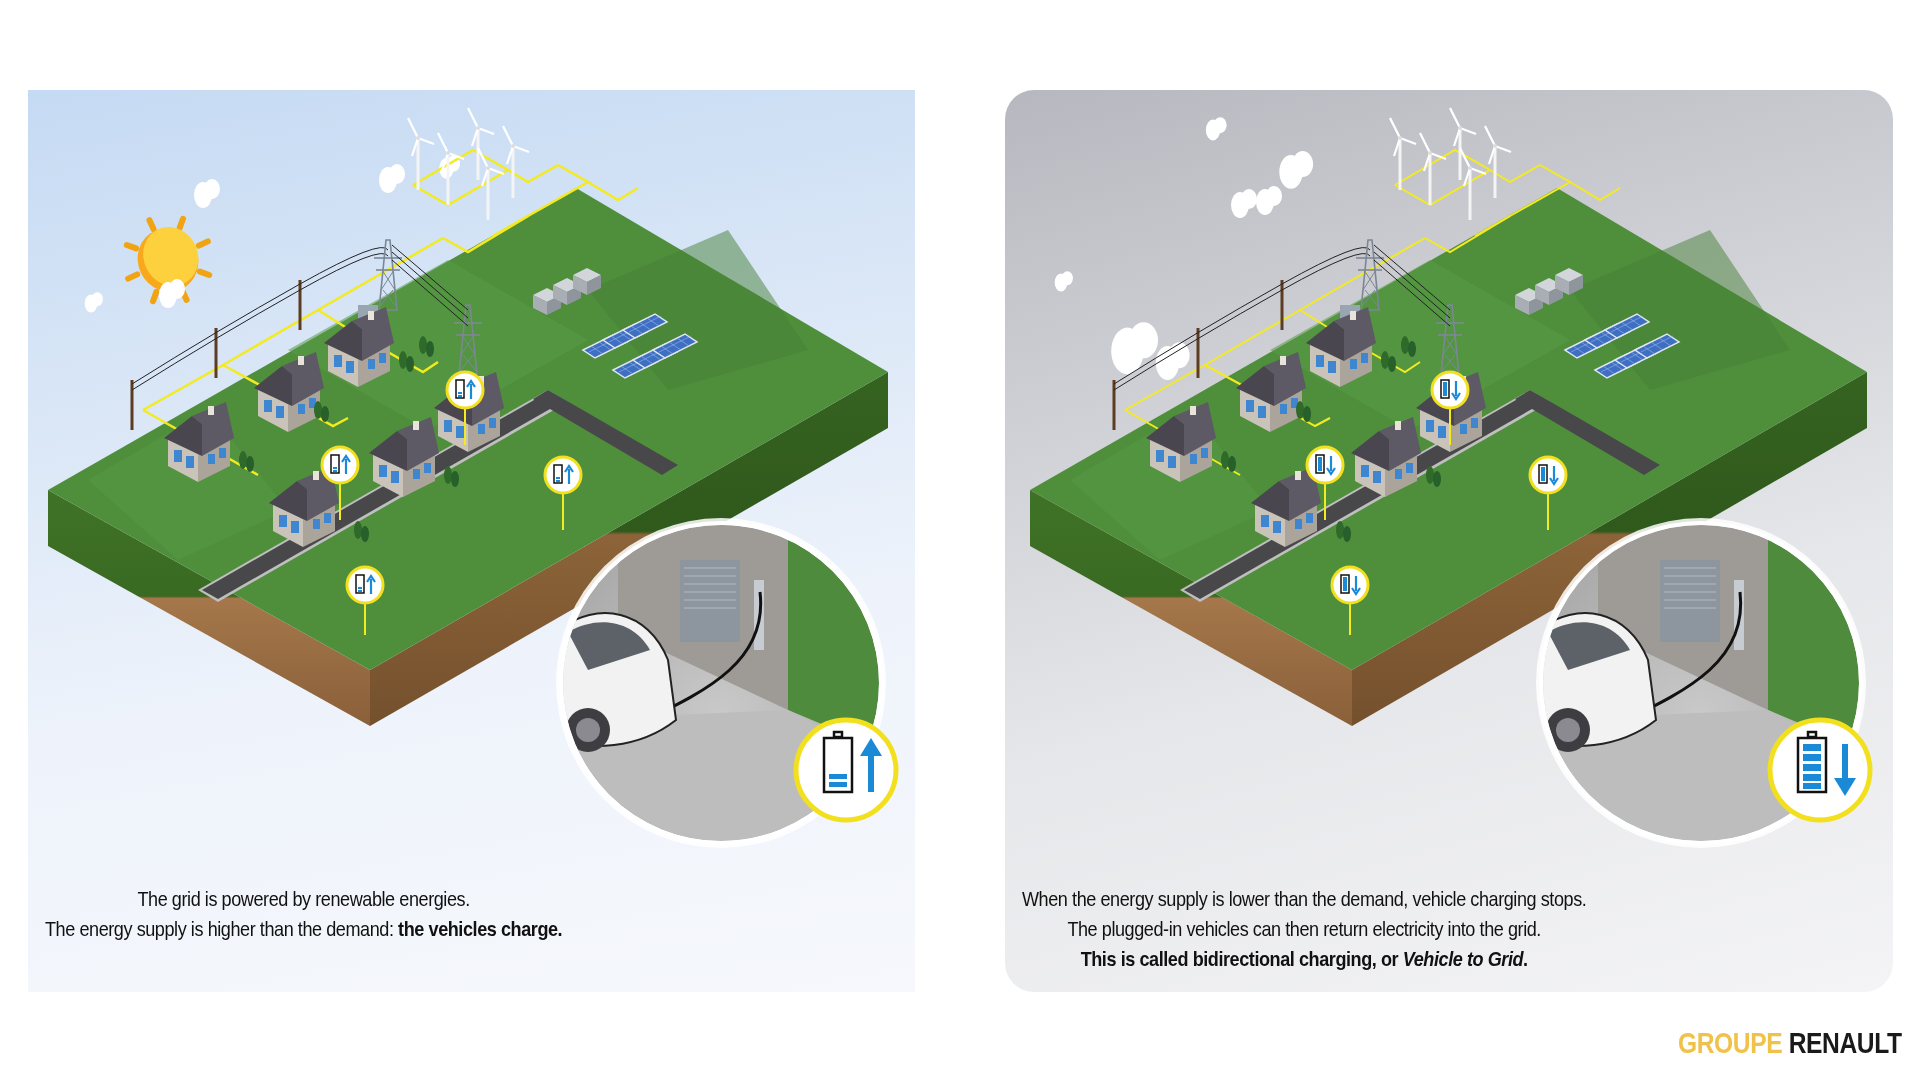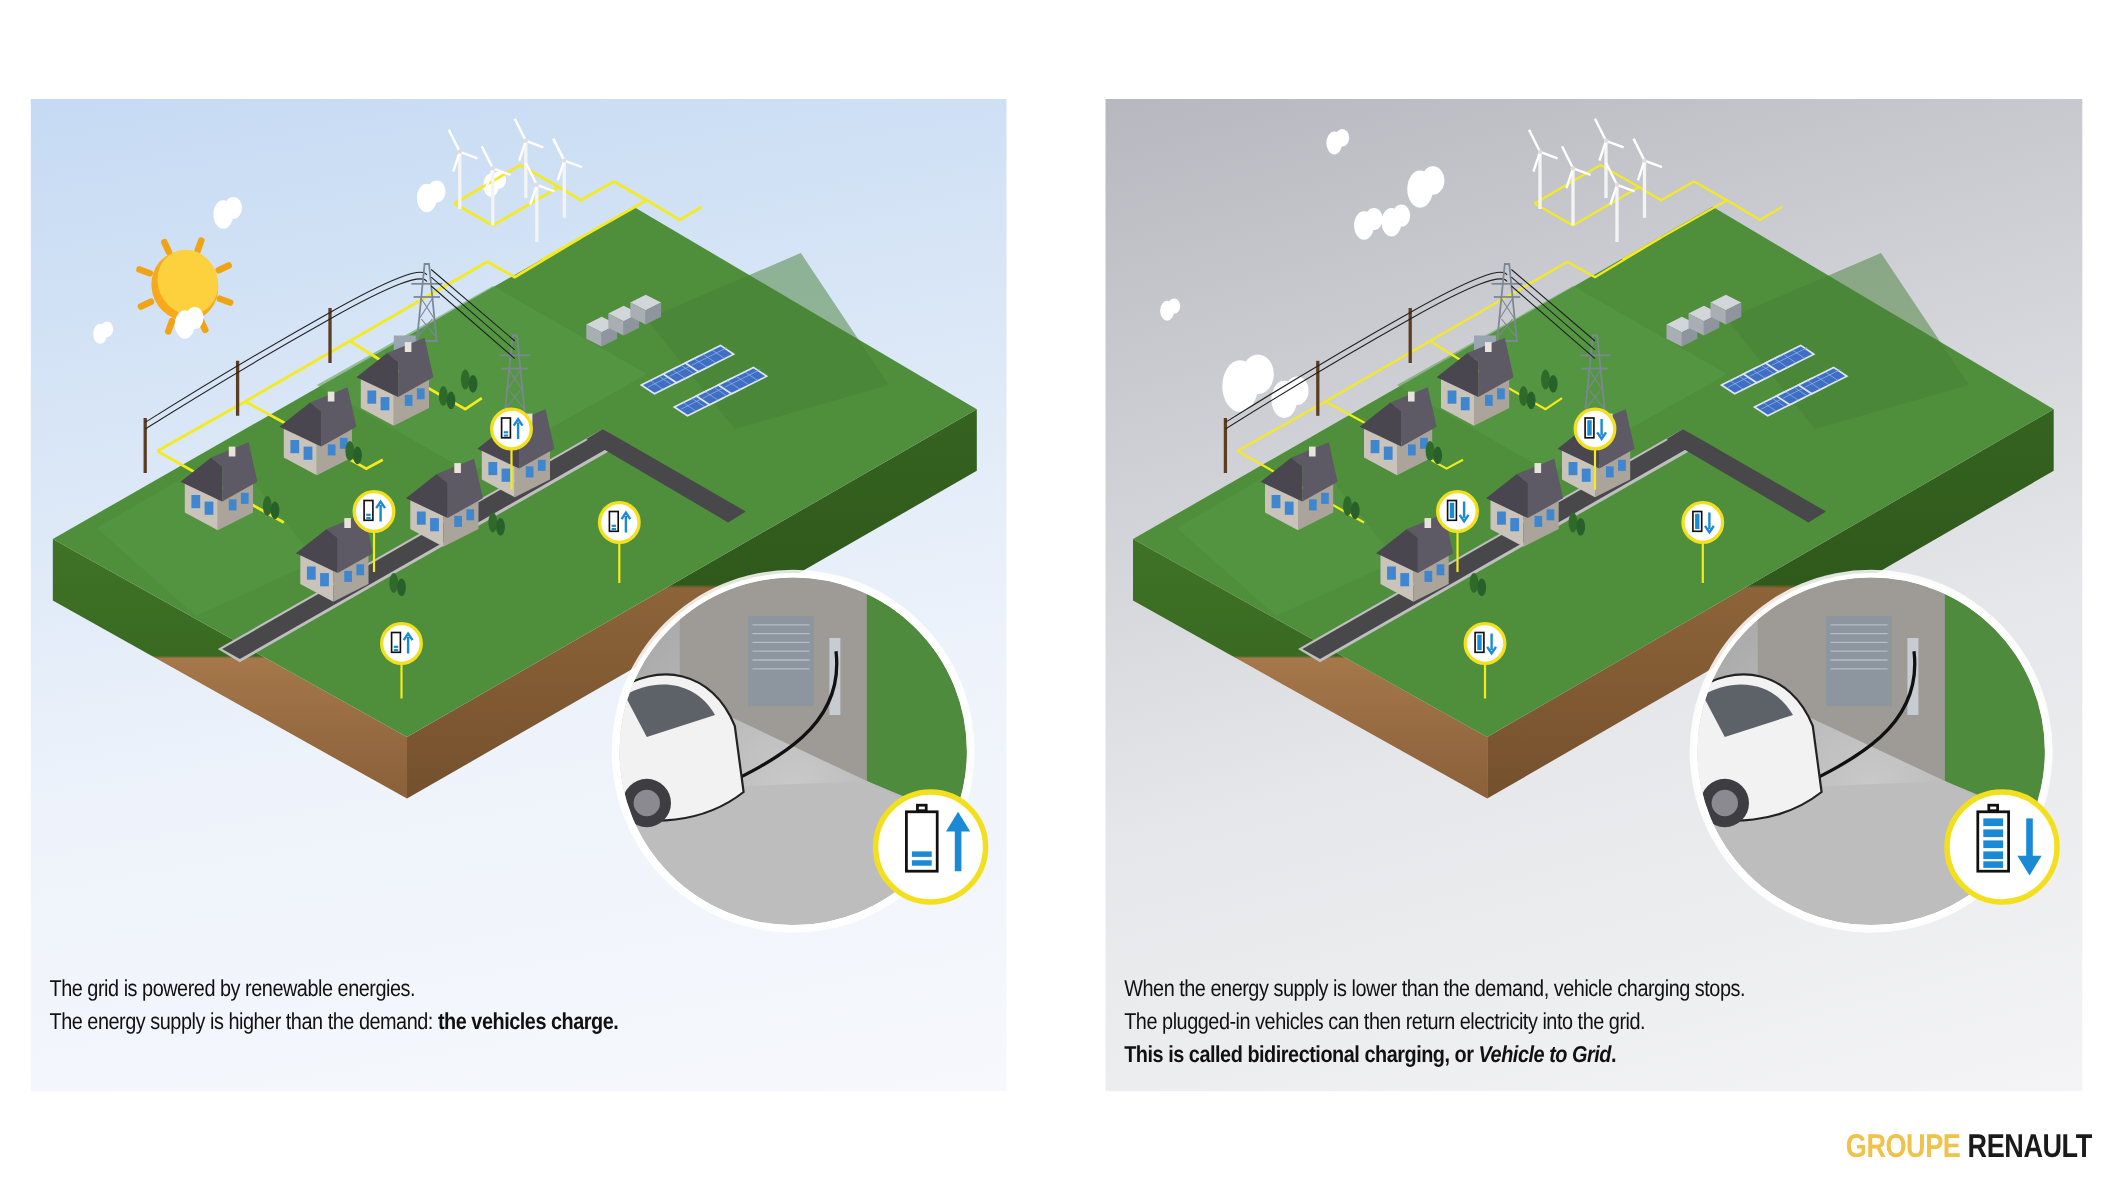--- a/index.html
+++ b/index.html
@@ -1,19 +1,19 @@
 <!DOCTYPE html>
 <html><head>
 <meta charset="utf-8">
 <style>
   html,body{margin:0;padding:0;}
   body{width:1920px;height:1080px;background:#ffffff;position:relative;overflow:hidden;font-family:"Liberation Sans",sans-serif;}
-  .panel{position:absolute;top:90px;height:902px;overflow:hidden;}
+  .panel{position:absolute;top:90px;height:902px;overflow:hidden;text-align:center;}
   .panel-left{left:28px;width:887px;background:linear-gradient(170deg,#c5daf3 0%,#dce8f7 35%,#eef3fb 62%,#f6f8fc 100%);}
-  .panel-right{left:1005px;width:888px;background:linear-gradient(165deg,#b7b8bf 0%,#cfd0d5 30%,#e6e7ea 60%,#f4f4f6 100%);}
+  .panel-right{left:1005px;width:888px;background:linear-gradient(165deg,#b7b8bf 0%,#cfd0d5 30%,#e6e7ea 60%,#f4f4f6 100%);border-radius:29px;}
   .scene{position:absolute;left:0;top:0;width:100%;height:100%;}
   .caption{position:absolute;left:17px;top:794px;font-size:21px;line-height:30px;color:#111;letter-spacing:-0.5px;transform:scaleX(0.86);transform-origin:left top;white-space:nowrap;}
   .caption b{font-weight:bold;}
   .caption .it{font-style:italic;font-weight:bold;}
   .logo{position:absolute;left:1678px;top:1026px;font-size:30px;font-weight:bold;letter-spacing:-0.5px;transform:scaleX(0.82);transform-origin:left top;white-space:nowrap;}
   .logo .groupe{color:#f0c24a;}
   .logo .renault{color:#1a1a1a;margin-left:8px;}
 </style>
 </head>
 <body>

